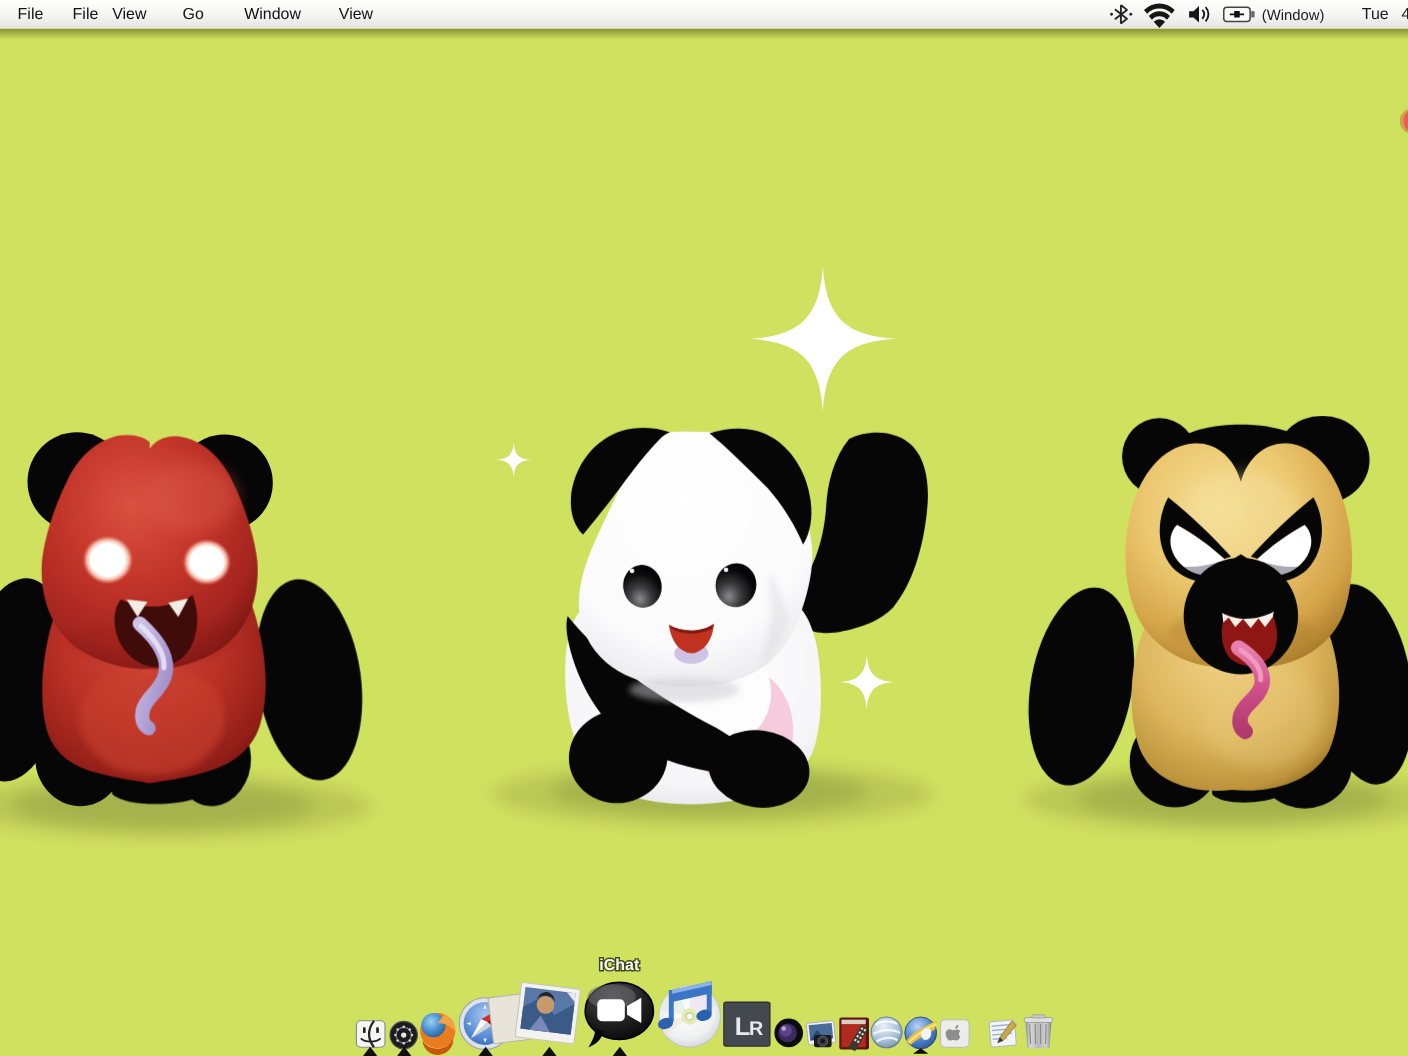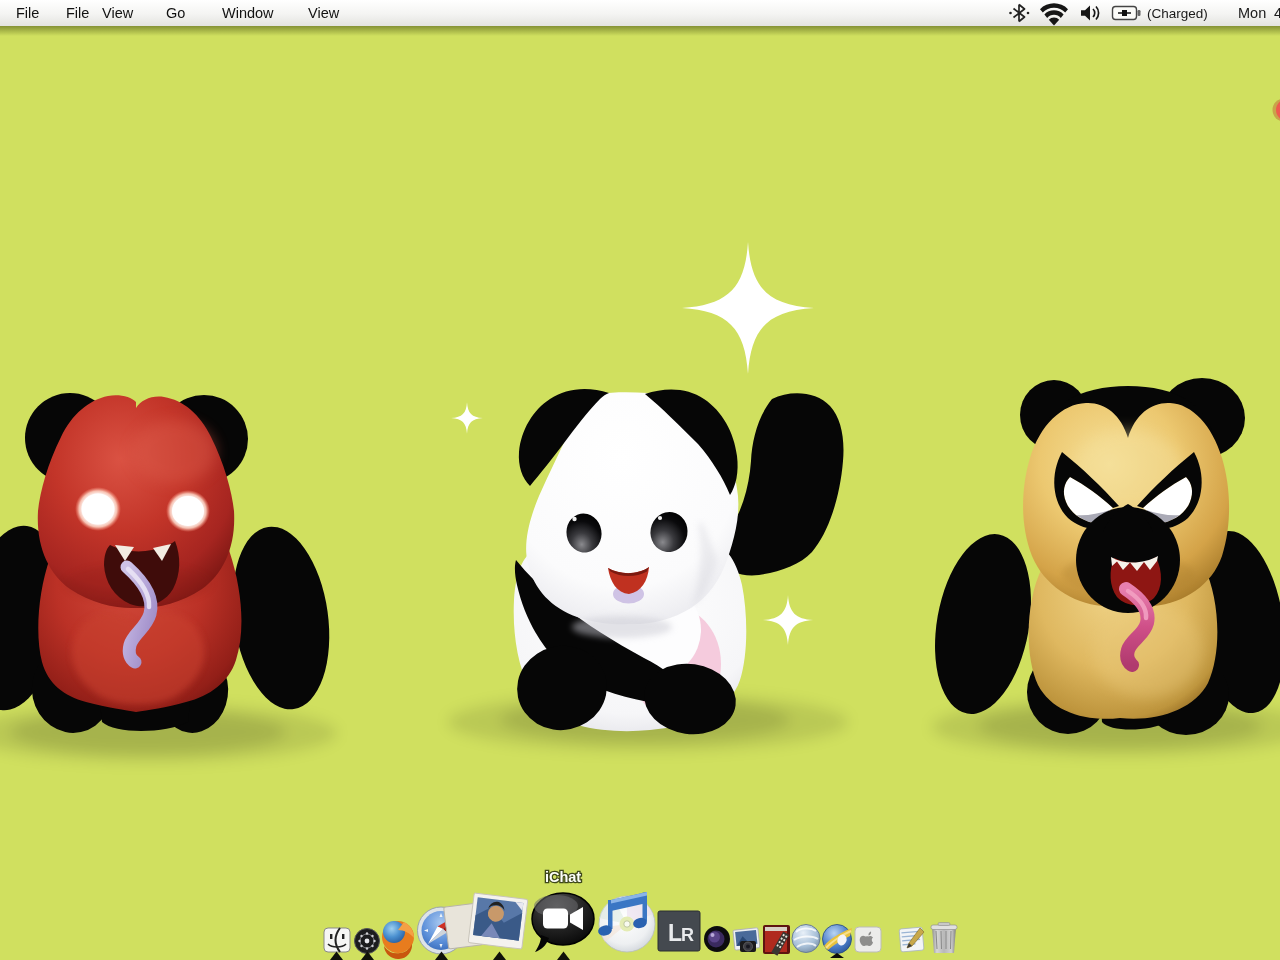--- a/index.html
+++ b/index.html
@@ -447,16 +447,16 @@
 <g>
 <path d="M75,10.2 L79,10.2 L84,5.5 L84,20.5 L79,15.8 L75,15.8 Z" fill="#161616"></path>
 <path d="M87,9 A5.5,5.5 0 0 1 87,17" stroke="#161616" stroke-width="1.7" fill="none"></path>
 <path d="M90,6.5 A9.5,9.5 0 0 1 90,19.5" stroke="#161616" stroke-width="1.7" fill="none"></path>
 </g>
 
 <rect x="106.5" y="6.5" width="24" height="13" rx="3" fill="#fbfbf8" stroke="#444" stroke-width="1.4"></rect>
 <rect x="131.5" y="10" width="3" height="6" rx="1.2" fill="#666"></rect>
 <path d="M112,12.2 L116,12.2 L116,10 L121,10 L121,16 L116,16 L116,13.8 L112,13.8 Z M121,12.2 L125,12.2 L125,13.8 L121,13.8 Z" fill="#111"></path>
 </svg>
-<span class="mr" style="left:1147px;font-size:13.5px">(Charged)</span>
-<span class="mr" style="left:1238px;font-size:14.5px">Mon</span>
+<span class="mr" style="left:1147px;font-size:13.5px">(Window)</span>
+<span class="mr" style="left:1238px;font-size:14.5px">Tue</span>
 <span class="mr" style="left:1274px;font-size:14.5px">4</span>
 </div>
 
 </body></html>

